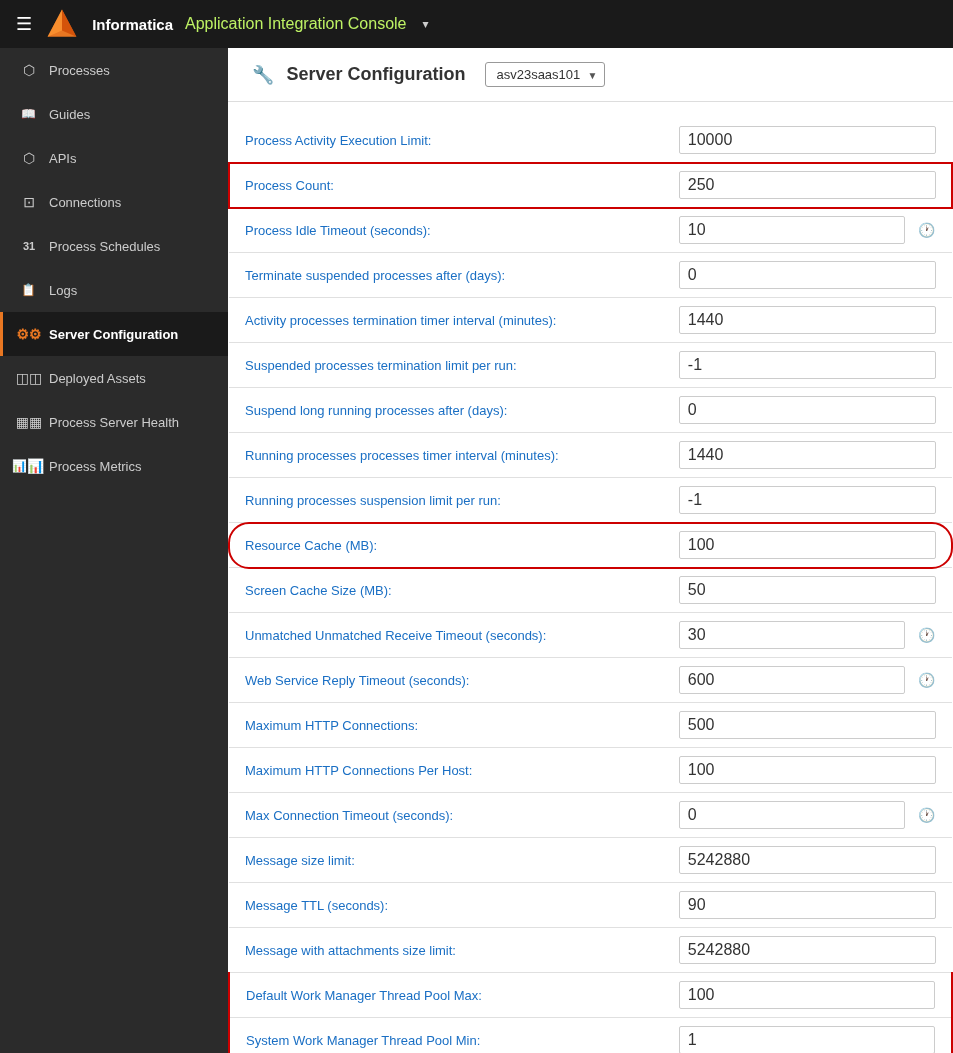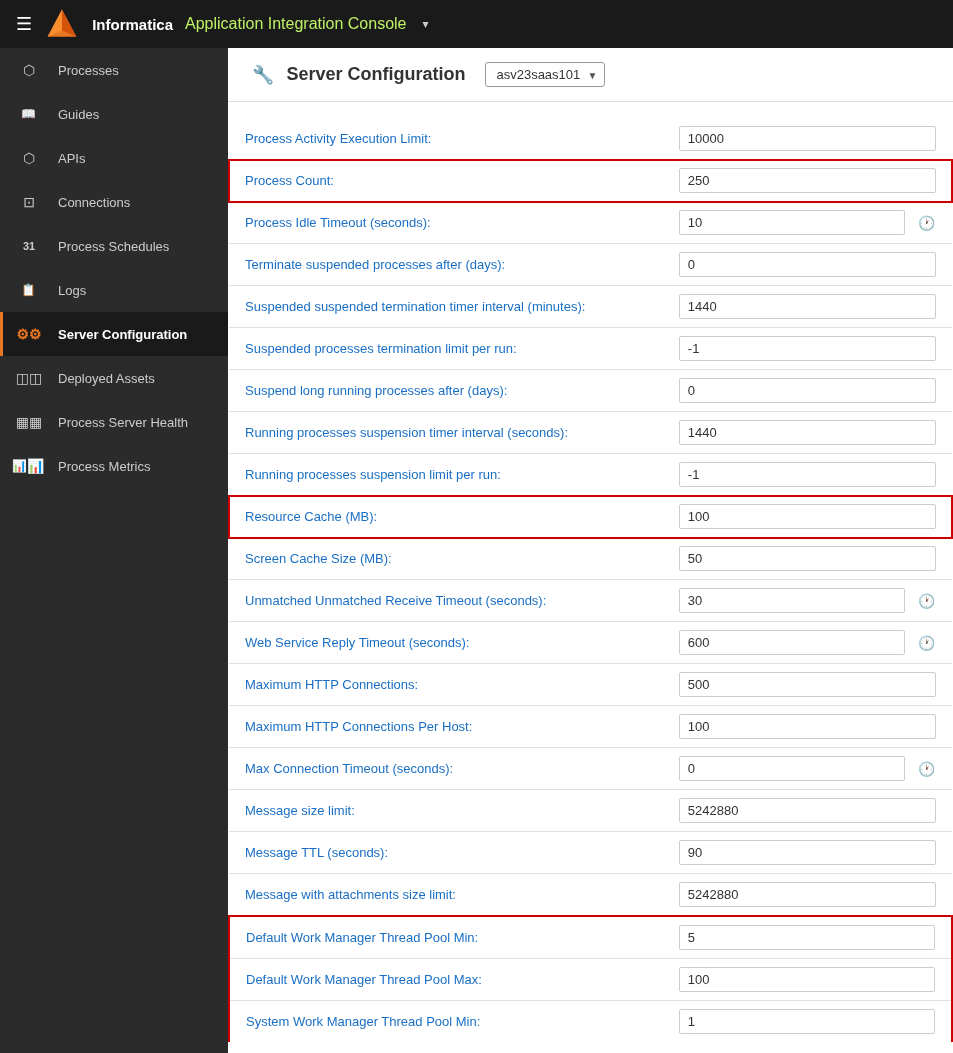--- a/index.html
+++ b/index.html
@@ -28,21 +28,21 @@
       width: 228px;
       background: #2b2b2b;
       flex-shrink: 0;
       overflow-y: auto;
       display: flex;
       flex-direction: column;
     }
     .sidebar-item {
       display: flex;
       align-items: center;
-      gap: 19px;
+      gap: 10px;
       padding: 12px 16px;
       color: #ccc;
       cursor: pointer;
       font-size: 13px;
       border-left: 3px solid transparent;
     }
     .sidebar-item.active {
       background: #1a1a1a;
       color: #fff;
       border-left: 3px solid #e87722;
@@ -112,21 +112,21 @@
       font-size: 13px;
     }
     .config-table td:last-child {
       width: 40%;
     }
     .config-input {
       width: 100%;
       padding: 4px 8px;
       border: 1px solid #ccc;
       border-radius: 2px;
-      font-size: 13px;
+      font-size: 16px;
       color: #333;
       background: #fff;
     }
     .config-input-with-icon {
       display: flex;
       align-items: center;
       gap: 14px;
     }
     .config-input-with-icon .config-input { flex: 1; }
     .clock-icon { color: #777; font-size: 14px; flex-shrink: 0; }
@@ -246,40 +246,40 @@
                   <input type="text" class="config-input" value="10" style="">
                   <span class="clock-icon">🕐</span>
                 </div>
               </td>
             </tr>
             <tr>
               <td>Terminate suspended processes after (days):</td>
               <td><input type="text" class="config-input" value="0" style=""></td>
             </tr>
             <tr>
-              <td>Suspended suspended termination timer interval (minutes):</td>
+              <td>Activity processes termination timer interval (minutes):</td>
               <td><input type="text" class="config-input" value="1440" style=""></td>
             </tr>
             <tr>
               <td>Suspended processes termination limit per run:</td>
               <td><input type="text" class="config-input" value="-1" style=""></td>
             </tr>
             <tr>
               <td>Suspend long running processes after (days):</td>
               <td><input type="text" class="config-input" value="0" style=""></td>
             </tr>
             <tr>
-              <td>Running processes suspension timer interval (seconds):</td>
+              <td>Running processes processes timer interval (minutes):</td>
               <td><input type="text" class="config-input" value="1440" style=""></td>
             </tr>
             <tr>
               <td>Running processes suspension limit per run:</td>
               <td><input type="text" class="config-input" value="-1" style=""></td>
             </tr>
-            <tr style="outline: rgb(204, 0, 0) solid 2px; outline-offset: -1px;">
+            <tr style="outline: rgb(204, 0, 0) solid 2px; outline-offset: -1px; border-radius: 20px;">
               <td>Resource Cache (MB):</td>
               <td><input type="text" class="config-input" value="100" style=""></td>
             </tr>
             <tr>
               <td>Screen Cache Size (MB):</td>
               <td><input type="text" class="config-input" value="50" style=""></td>
             </tr>
             <tr>
               <td>Unmatched Unmatched Receive Timeout (seconds):</td>
               <td>
@@ -321,24 +321,20 @@
             </tr>
             <tr>
               <td>Message TTL (seconds):</td>
               <td><input type="text" class="config-input" value="90" style=""></td>
             </tr>
             <tr>
               <td>Message with attachments size limit:</td>
               <td><input type="text" class="config-input" value="5242880" style=""></td>
             </tr>
             <tr>
-              <td style="border-top: 2px solid rgb(204, 0, 0); border-left: 2px solid rgb(204, 0, 0);">Default Work Manager Thread Pool Min:</td>
-              <td style="border-top: 2px solid rgb(204, 0, 0); border-right: 2px solid rgb(204, 0, 0);"><input type="text" class="config-input" value="5" style=""></td>
-            </tr>
-            <tr>
               <td style="border-left: 2px solid rgb(204, 0, 0);">Default Work Manager Thread Pool Max:</td>
               <td style="border-right: 2px solid rgb(204, 0, 0);"><input type="text" class="config-input" value="100" style=""></td>
             </tr>
             <tr>
               <td style="border-left: 2px solid rgb(204, 0, 0);">System Work Manager Thread Pool Min:</td>
               <td style="border-right: 2px solid rgb(204, 0, 0);"><input type="text" class="config-input" value="1" style=""></td>
             </tr>
           </tbody>
       </table>
     </div>

